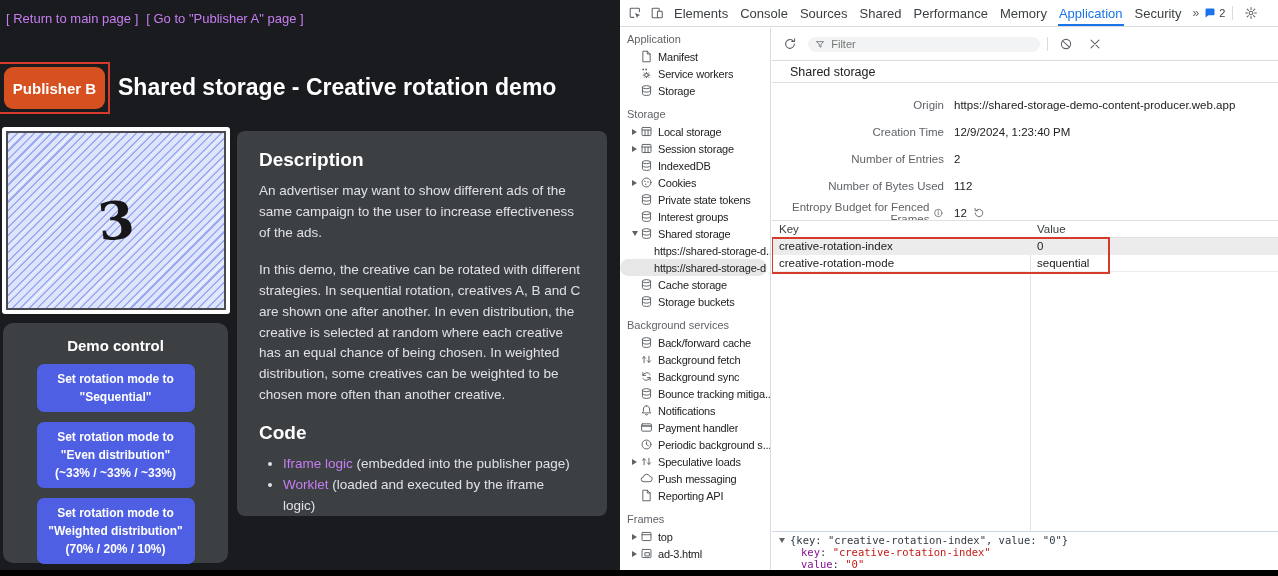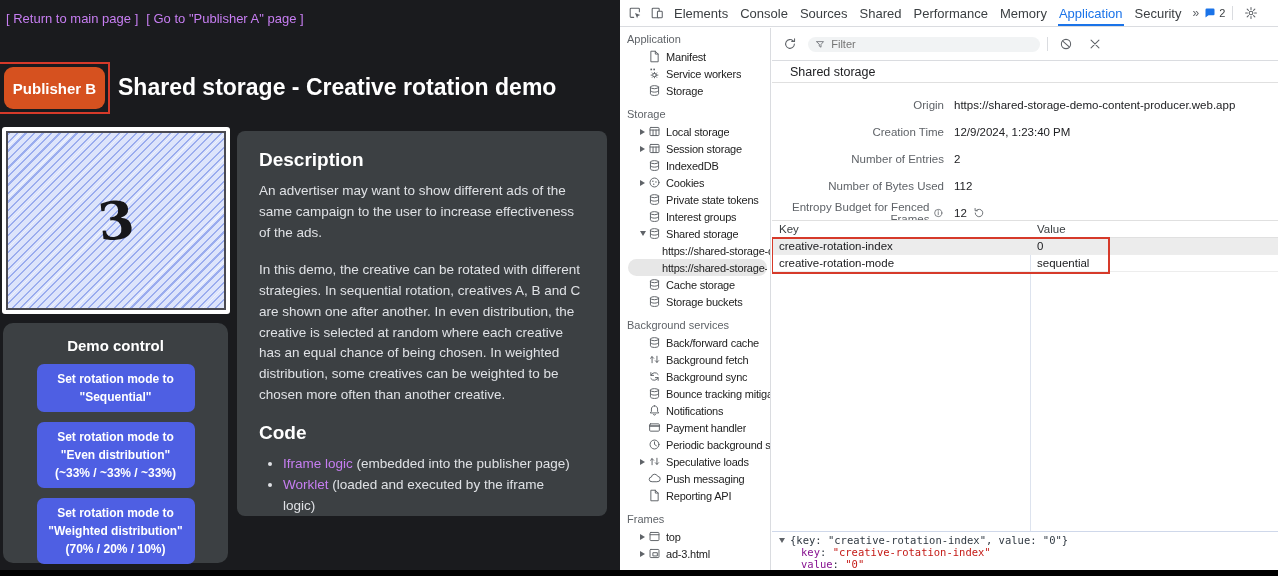--- a/index.html
+++ b/index.html
@@ -59,21 +59,21 @@
   .dt-tab.active::after { content:""; position:absolute; left:5px; right:5px; bottom:0; height:2px; background:#1a73e8; }
   .dt-more { padding:0 5px; color:#5f6368; font-size:12px; cursor:pointer; }
   .tb-right { margin-left:auto; display:flex; align-items:center; gap:7px; padding-right:4px; }
   .badge { display:inline-flex; align-items:center; gap:3px; font-size:11px; color:#3c4043; cursor:pointer; }
   .badge .chat { color:#1a73e8; stroke:none; width:12px; height:12px; }
   .tb-sep { width:1px; height:14px; background:#dadce0; }
 
   .dt-sidebar { position:absolute; left:0; top:28px; width:151px; bottom:6px; border-right:1px solid #dadce0; padding-top:3px; overflow:hidden; background:#fff; }
   .sb-hdr { height:17px; line-height:17px; padding-left:7px; color:#5f6368; font-size:11px; margin-top:7px; white-space:nowrap; }
   .sb-hdr:first-child { margin-top:0; }
-  .sb-item { height:17px; display:flex; align-items:center; padding-left:9px; color:#222; cursor:pointer;margin-left:8px; }
+  .sb-item { height:17px; display:flex; align-items:center; padding-left:9px; color:#222; cursor:pointer; }
   .sb-caret { width:11px; display:inline-flex; justify-content:center; flex:none; }
   .sb-item .ic { margin-right:5px; }
   .sb-label { white-space:nowrap; overflow:hidden; font-size:11px; letter-spacing:-0.2px; }
   .sb-sub { padding-left:34px; }
   .sb-item.selected { background:#e7e7e7; border-radius:9px; margin-right:3px; }
 
   .dt-main { position:absolute; left:152px; top:28px; right:0; bottom:6px; overflow:hidden; }
   .mt-toolbar { height:21px; border-bottom:1px solid #dadce0; display:flex; align-items:center; padding:16px 7px; gap:7px; }
   .filter-pill { width:232px; height:15px; background:#f1f3f4; border-radius:8px; display:flex; align-items:center; padding:0 7px; gap:4px; }
   .filter-pill .ti { width:11px; height:11px; }

